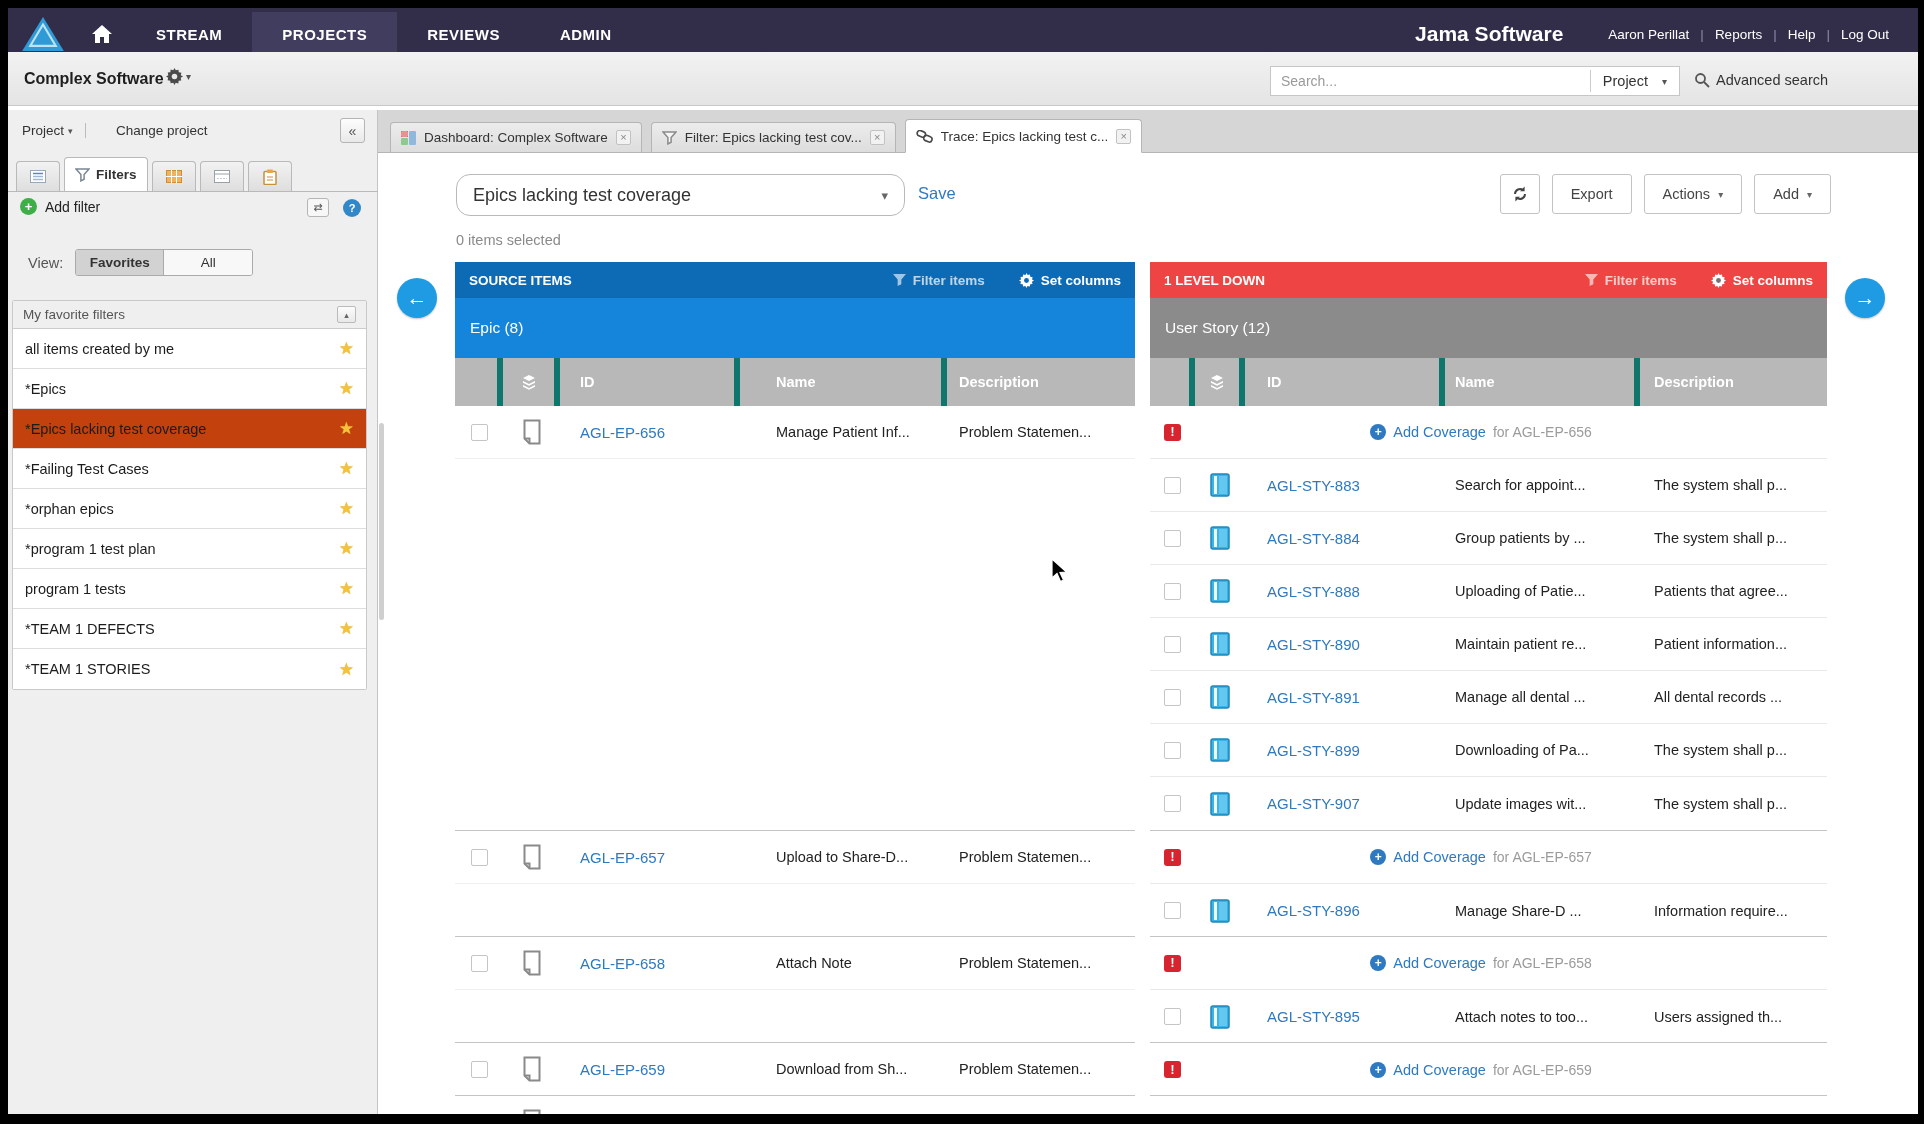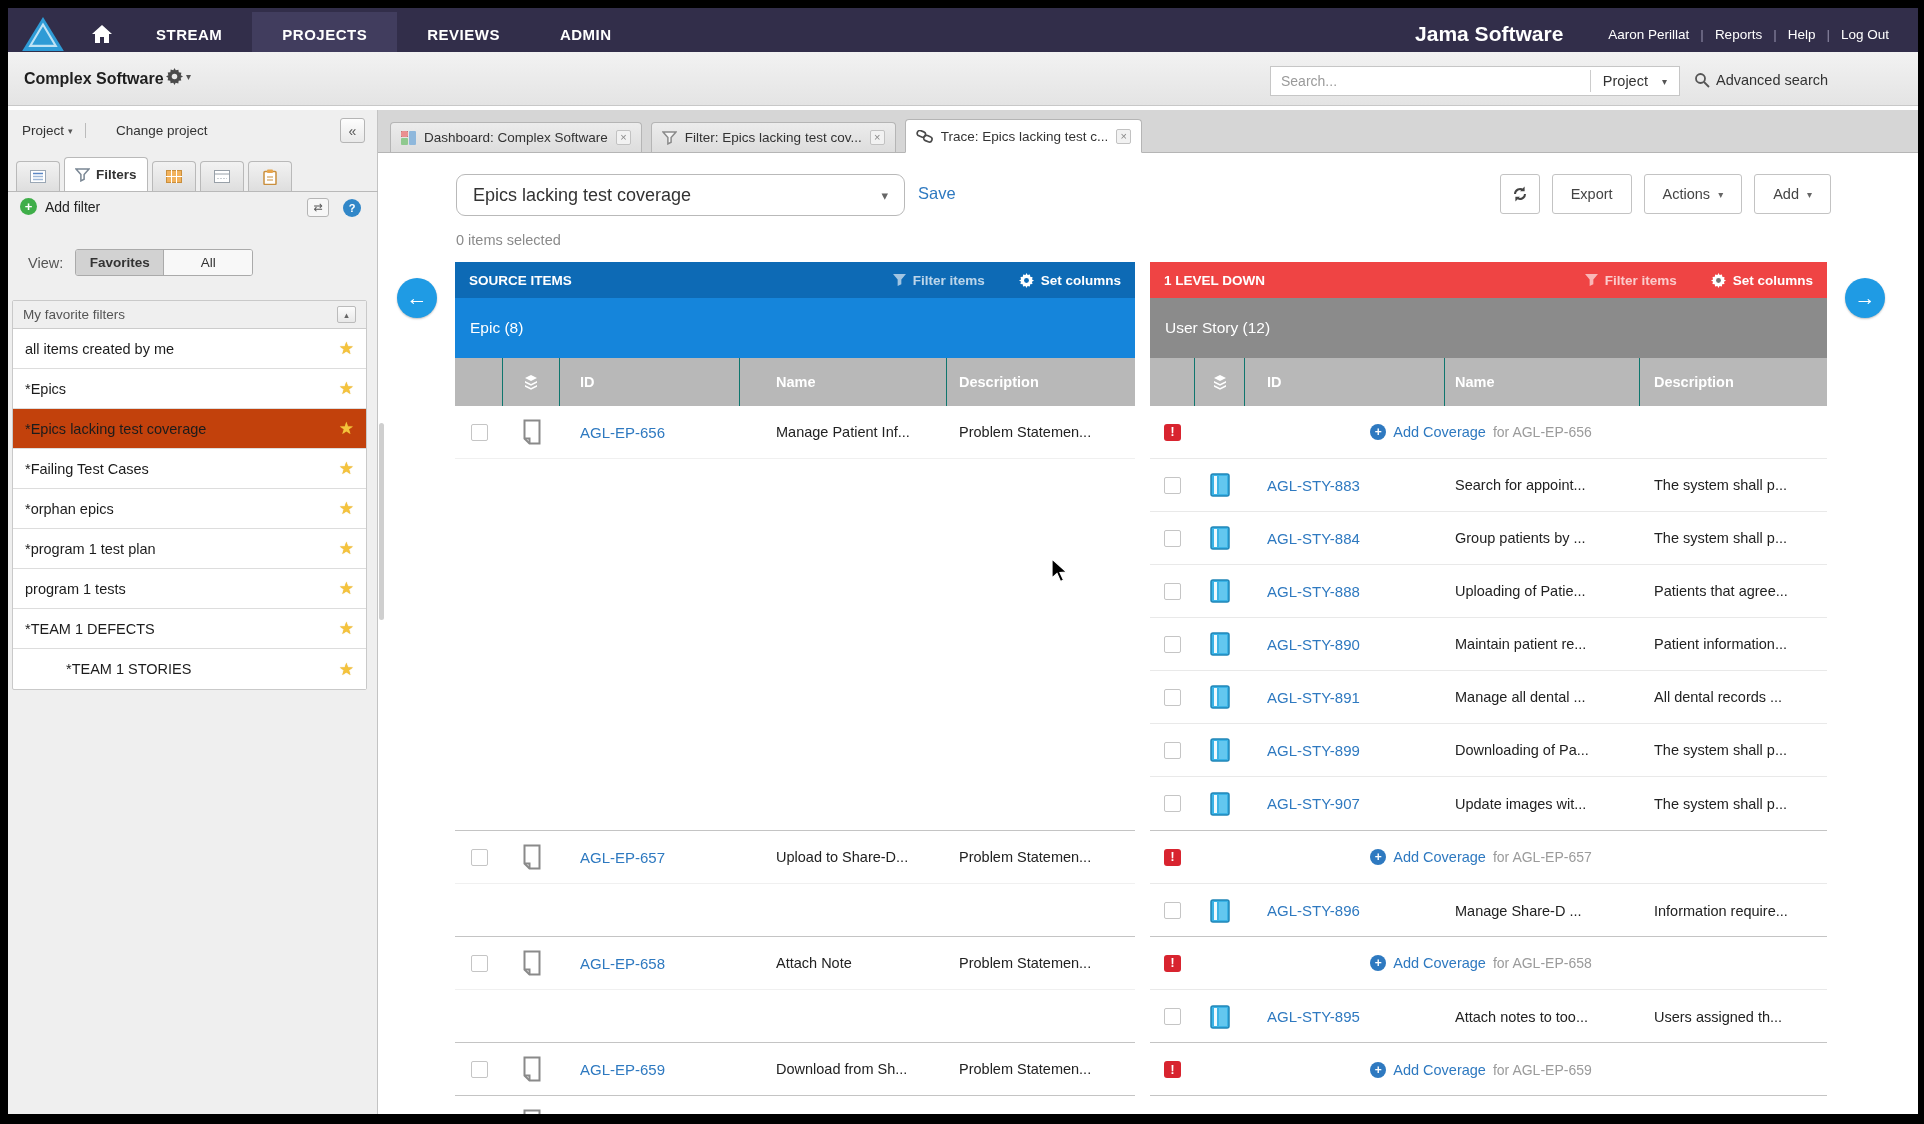--- a/index.html
+++ b/index.html
@@ -48,32 +48,32 @@
   .swapbox{width:22px;height:19px;border:1px solid #b5b5b5;background:#f7f7f7;border-radius:3px;display:flex;align-items:center;justify-content:center;font-size:11px;color:#555;cursor:pointer;}
   .infocirc{width:18px;height:18px;border-radius:50%;background:#3187c8;color:#fff;font-size:11px;font-weight:bold;display:flex;align-items:center;justify-content:center;cursor:pointer;}
   .sb-view{position:absolute;left:20px;top:139px;display:flex;align-items:center;font-size:14.5px;color:#555;}
   .seg{display:flex;border:1px solid #aaa;border-radius:3px;overflow:hidden;margin-left:12px;}
   .seg .seg-btn{width:88px;height:25px;display:flex;align-items:center;justify-content:center;font-size:13.5px;color:#333;background:#f8f8f8;cursor:pointer;}
   .seg .seg-btn.sel{background:#d2d2d2;font-weight:bold;border-right:1px solid #aaa;}
   .fav-panel{position:absolute;left:4px;top:190px;width:355px;background:#fff;border:1px solid #c9c9c9;border-radius:2px;}
   .fav-head{height:28px;background:#efefef;border-bottom:1px solid #ccc;display:flex;align-items:center;padding:0 10px;font-size:13.5px;color:#555;}
   .fav-caretbox{margin-left:auto;width:19px;height:17px;border:1px solid #bbb;border-radius:2px;background:linear-gradient(#fcfcfc,#e8e8e8);display:flex;align-items:center;justify-content:center;font-size:9px;color:#666;cursor:pointer;}
   .fav-row{height:40px;display:flex;align-items:center;padding:0 12px;border-bottom:1px solid #ddd;font-size:14.5px;color:#1c1c1c;cursor:pointer;background:#fff;}
-  .fav-row:last-child{border-bottom:0;margin-left:41px;}
+  .fav-row:last-child{border-bottom:0;}
   .fav-row.sel{background:#c2410c;}
   .fav-star{margin-left:auto;color:#f5c33b;font-size:17px;text-shadow:0 0 1px #d9a52a;}
 
   
   .main{position:absolute;left:370px;top:102px;width:1540px;height:1004px;background:#fff;}
   .tabbar{position:absolute;left:0;top:0;width:1540px;height:43px;background:#d6d6d6;border-bottom:1px solid #b5b5b5;display:flex;align-items:flex-end;padding-left:12px;}
   .mtab{height:30px;display:flex;align-items:center;gap:8px;background:linear-gradient(#ececec,#ddd);border:1px solid #b5b5b5;border-bottom:0;border-radius:4px 4px 0 0;padding:0 10px;margin-right:9px;font-size:13.5px;color:#333;cursor:pointer;white-space:nowrap;}
   .mtab.active{background:#fff;height:34px;margin-bottom:-1px;border-bottom:1px solid #fff;}
   .mtab .tclose{width:15px;height:15px;border:1px solid #c2c2c2;border-radius:2px;background:#f2f2f2;color:#888;font-size:11px;line-height:13px;text-align:center;cursor:pointer;}
 
-  .filter-select{position:absolute;left:78px;top:64px;width:449px;height:42px;background:#fff;border:1px solid #b9b9b9;border-radius:9px;display:flex;align-items:center;padding:0 16px;font-size:18px;color:#333;cursor:pointer;}
+  .filter-select{position:absolute;left:78px;top:64px;width:449px;height:42px;background:#fff;border:1px solid #b9b9b9;border-radius:14px;display:flex;align-items:center;padding:0 16px;font-size:18px;color:#333;cursor:pointer;}
   .filter-select .caret{margin-left:auto;color:#666;font-size:13px;}
   .save-link{position:absolute;left:540px;top:74px;font-size:16.5px;color:#2e79c0;cursor:pointer;}
   .sel-status{position:absolute;left:78px;top:122px;font-size:14.5px;color:#8a8a8a;}
   .btnrow{position:absolute;right:87px;top:64px;display:flex;gap:12px;}
   .btn{height:40px;background:#fff;border:1px solid #c3c3c3;border-radius:3px;display:flex;align-items:center;justify-content:center;gap:8px;font-size:14.5px;color:#444;padding:0 18px;cursor:pointer;}
   .btn.iconbtn{width:40px;padding:0;}
   .btn .caret{font-size:10px;color:#666;}
 
   .circlebtn{position:absolute;width:40px;height:40px;border-radius:50%;background:#1f9be4;color:#fff;display:flex;align-items:center;justify-content:center;font-size:21px;font-weight:bold;cursor:pointer;box-shadow:0 1px 2px rgba(0,0,0,.25);}
   .scroll-thumb{position:absolute;left:1px;top:313px;width:5px;height:197px;background:#cfcfcf;border-radius:3px;}
@@ -86,21 +86,21 @@
   .phead-src{background:#0d6ab5;}
   .phead-tgt{background:#ef4444;}
   .phead .ph-right{margin-left:auto;display:flex;align-items:center;gap:8px;}
   .ph-act{display:flex;align-items:center;gap:7px;cursor:pointer;font-weight:bold;}
   .ph-act.dim{opacity:.72;}
   .ph-spacer{width:18px;}
   .psub{height:60px;display:flex;align-items:center;padding:0 15px;color:#fff;font-size:15.5px;}
   .psub-src{background:#1585db;}
   .psub-tgt{background:#8b8b8b;}
   .pcols{height:48px;display:flex;background:#b8b8b8;color:#fff;font-weight:bold;font-size:14.5px;align-items:stretch;}
-  .pcols .pc{display:flex;align-items:center;border-right:1px solid #0f766e;}
+  .pcols .pc{display:flex;align-items:center;border-right:6px solid #0f766e;}
   .pcols .pc:last-child{border-right:0;}
 
   
   .s-sel{width:48px;flex:none;display:flex;align-items:center;justify-content:center;}
   .s-icon{width:57px;flex:none;display:flex;align-items:center;justify-content:center;}
   .s-id{width:180px;flex:none;padding-left:20px;}
   .s-name{width:207px;flex:none;padding-left:36px;}
   .s-desc{flex:1;padding-left:12px;}
   
   .t-sel{width:45px;flex:none;display:flex;align-items:center;justify-content:center;}

